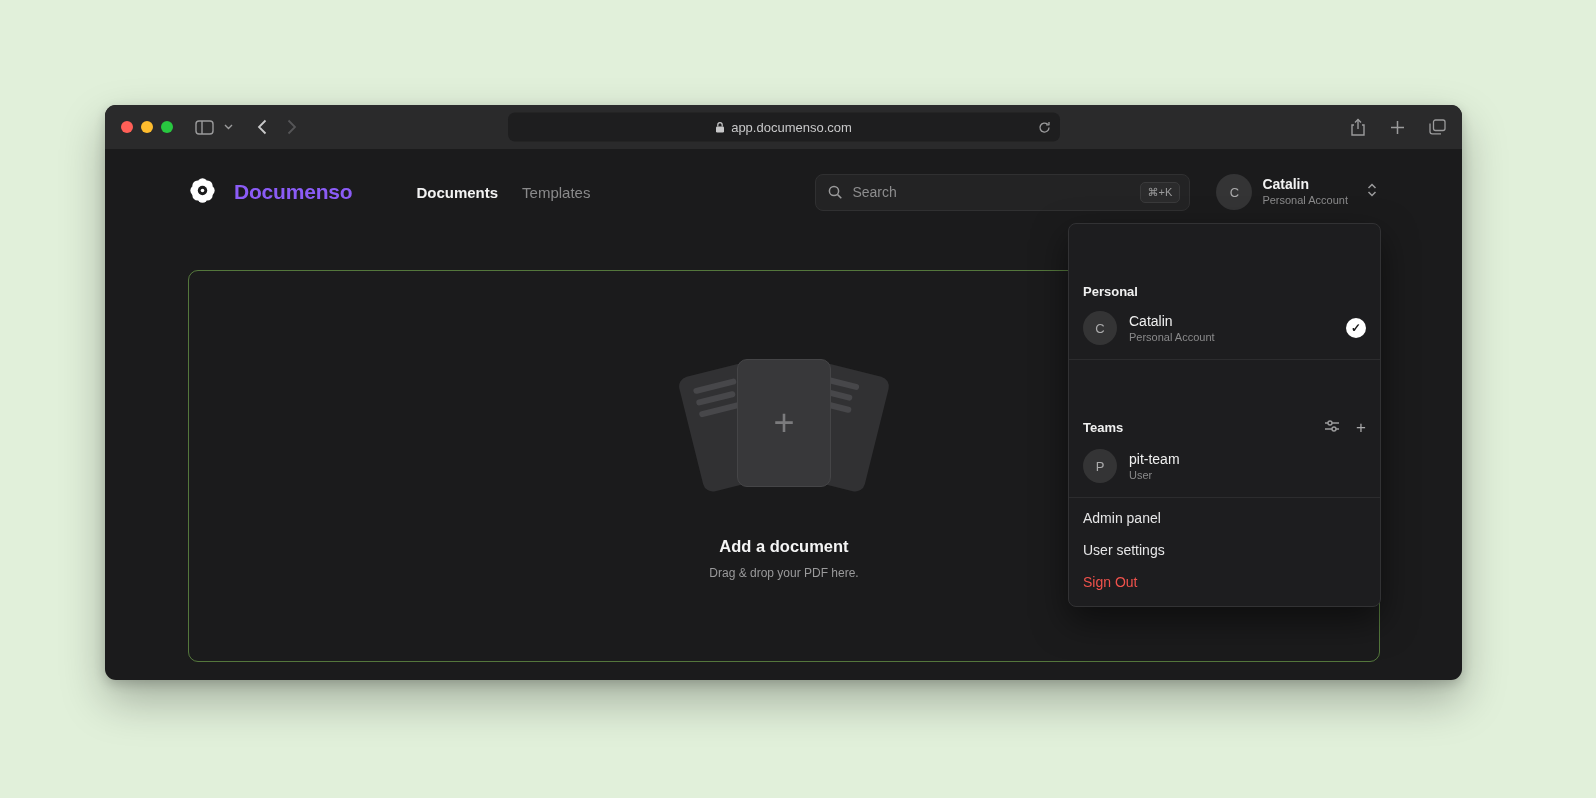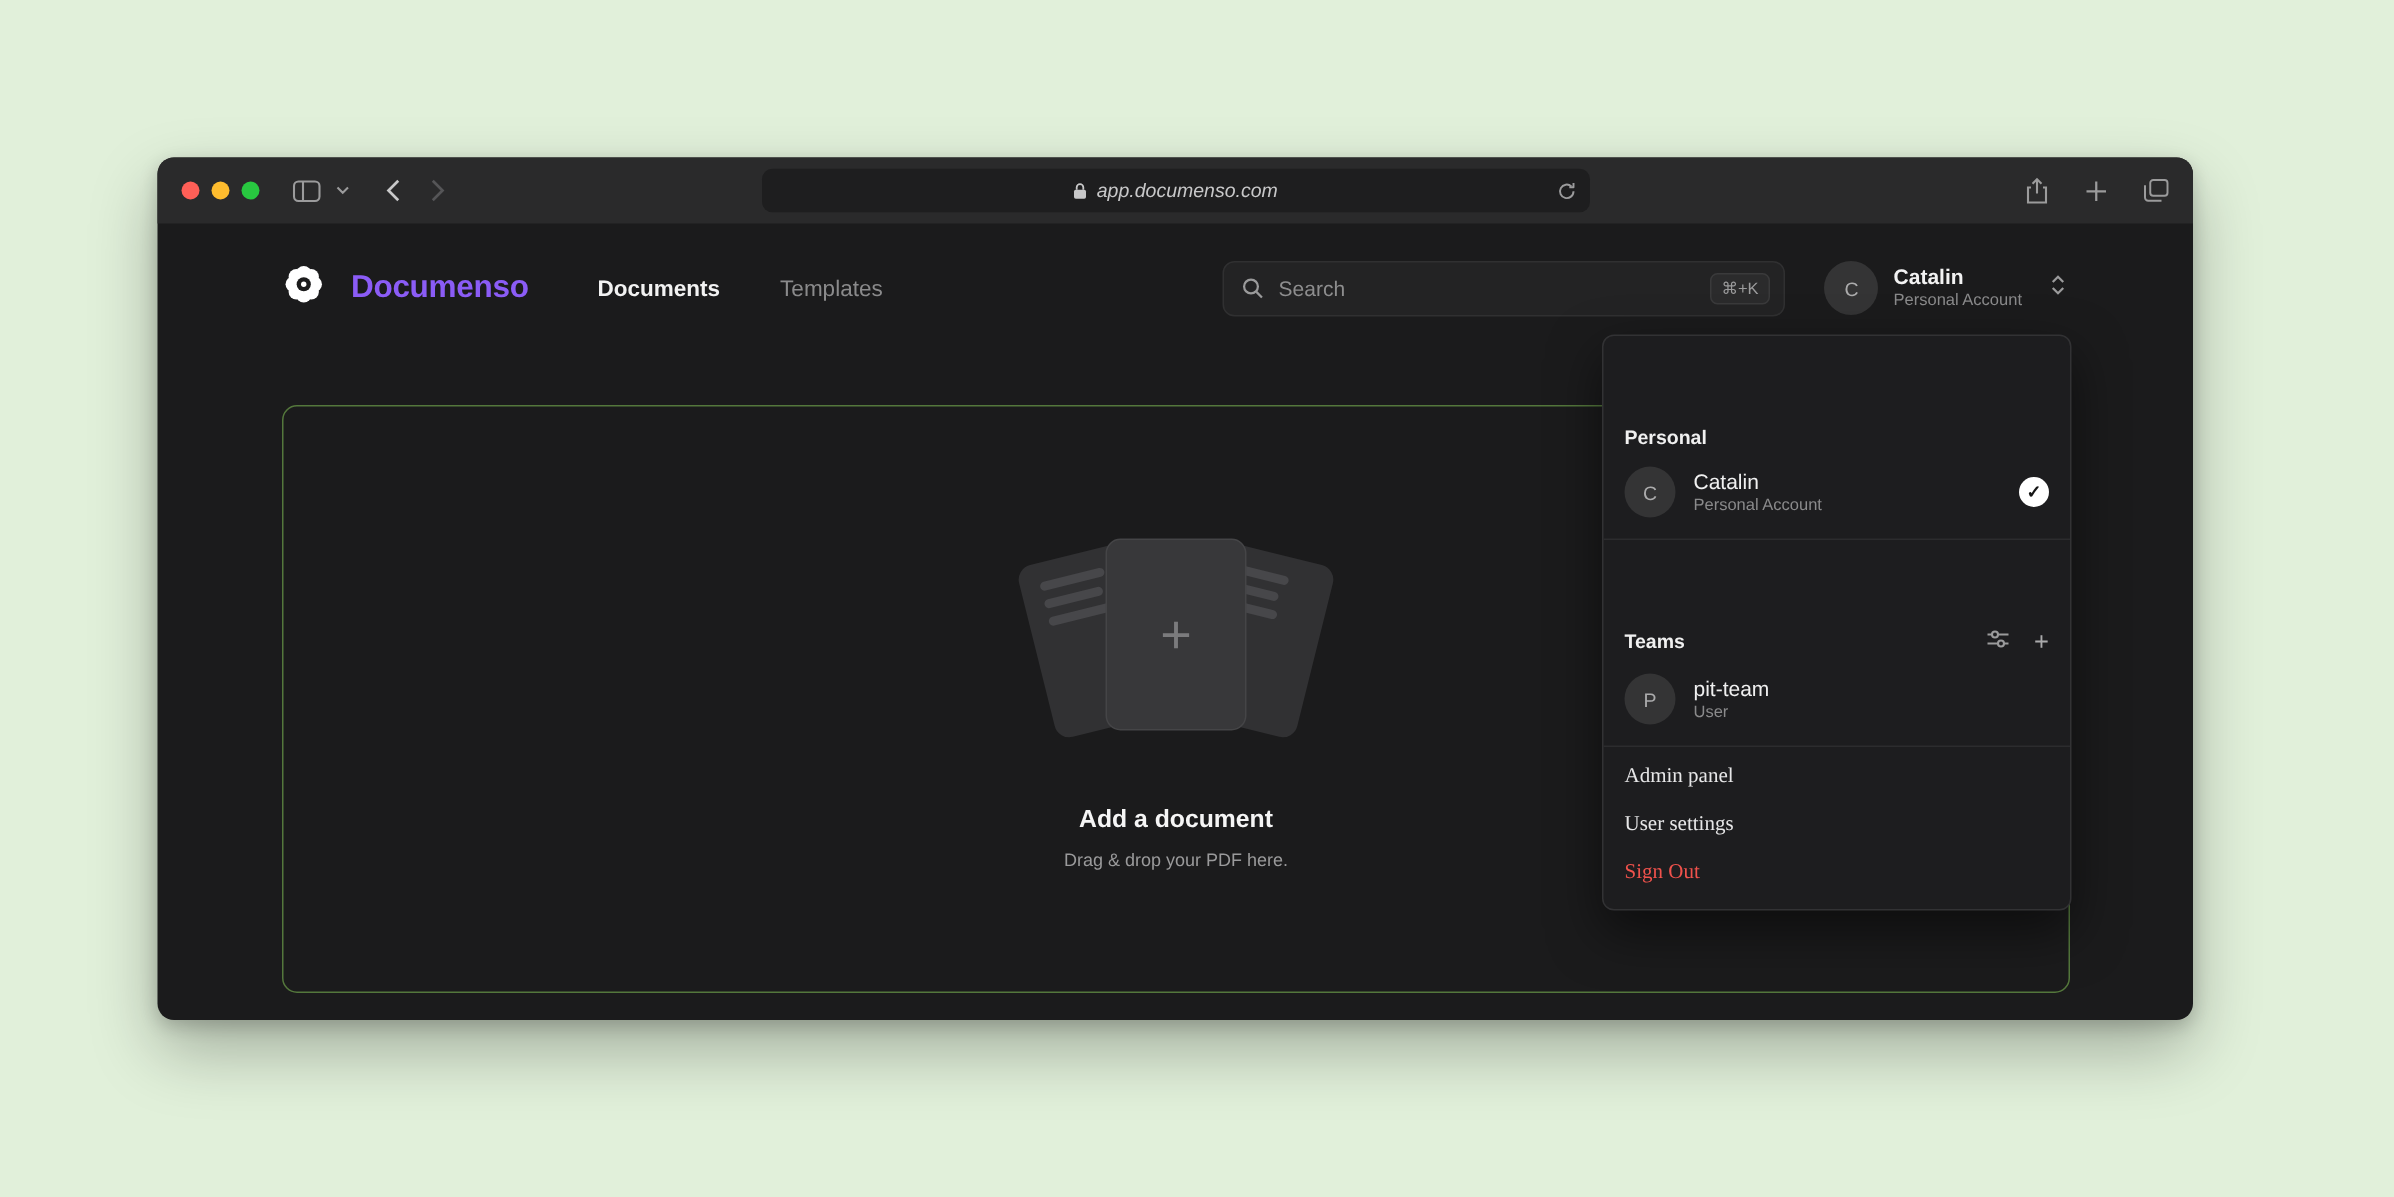--- a/index.html
+++ b/index.html
@@ -17,21 +17,21 @@
     background: var(--window_bg, #1b1b1c);
     border-radius:11px;
     box-shadow: 0 20px 45px rgba(0,0,0,.28), 0 4px 12px rgba(0,0,0,.18);
   }
 
   
   .toolbar {
     height:44px; display:flex; align-items:center;
     background: var(--toolbar_bg, #2a2a2b);
     border-radius:11px 11px 0 0;
-    padding:0 16px; position:relative;font-style:italic;
+    padding:0 16px; position:relative;
   }
   .traffic { display:flex; gap:8px; align-items:center; }
   .light { width:12px; height:12px; border-radius:50%; }
   .light.red { background:#ff5f57; }
   .light.yellow { background:#febc2e; }
   .light.green { background:#28c840; }
 
   .tb-icon { display:flex; align-items:center; justify-content:center; color:#9b9b9c; }
   .tb-icon svg { display:block; }
   .tb-icon.dim { color:#555557; }
@@ -50,21 +50,21 @@
   .toolbar-right { margin-left:auto; display:flex; align-items:center; gap:24px; color:#9b9b9c; }
 
   
   .app-header {
     height:86px; display:flex; align-items:center;
     padding:0 84px;
   }
   .brand { display:flex; align-items:center; gap:18px; color:#8b5cf6; }
   .brand-name { font-size:21px; font-weight:700; letter-spacing:-0.2px; }
 
-  .main-nav { display:flex; gap:40px; margin-left:46px; font-size:15px; }
+  .main-nav { display:flex; gap:24px; margin-left:64px; font-size:15px; }
   .nav-link { cursor:pointer; }
   .nav-link.active { color:#f2f2f2; font-weight:600; }
   .nav-link.inactive { color:#8a8a8b; font-weight:500; }
 
   .searchbox {
     margin-left:auto; width:375px; height:37px;
     background:#232324; border:1px solid #303031; border-radius:8px;
     display:flex; align-items:center; gap:9px; padding:0 9px 0 11px;
   }
   .searchbox input {
@@ -138,21 +138,21 @@
   .dd-row-name { color:#f0f0f0; font-size:14px; font-weight:500; line-height:1.3; }
   .dd-row-sub { color:#8a8a8b; font-size:11px; line-height:1.3; }
   .dd-check {
     margin-left:auto; width:20px; height:20px; border-radius:50%;
     background:#ffffff; color:#141414; font-size:12px; font-weight:700;
     display:flex; align-items:center; justify-content:center;
   }
   .dd-divider { height:1px; background:#2c2c2e; margin:4px 0; }
 
   .dd-item {
-    padding:8px 14px; color:#e6e6e7; font-size:14px; cursor:pointer;font-family:Liberation Serif, serif;
+    padding:8px 14px; color:#e6e6e7; font-size:14px; cursor:pointer;
   }
   .dd-item.danger { color: var(--danger, #ef4444); }
 
   svg { flex:0 0 auto; }
 </style>
 </head>
 <body>
 
 <div class="window">
 

